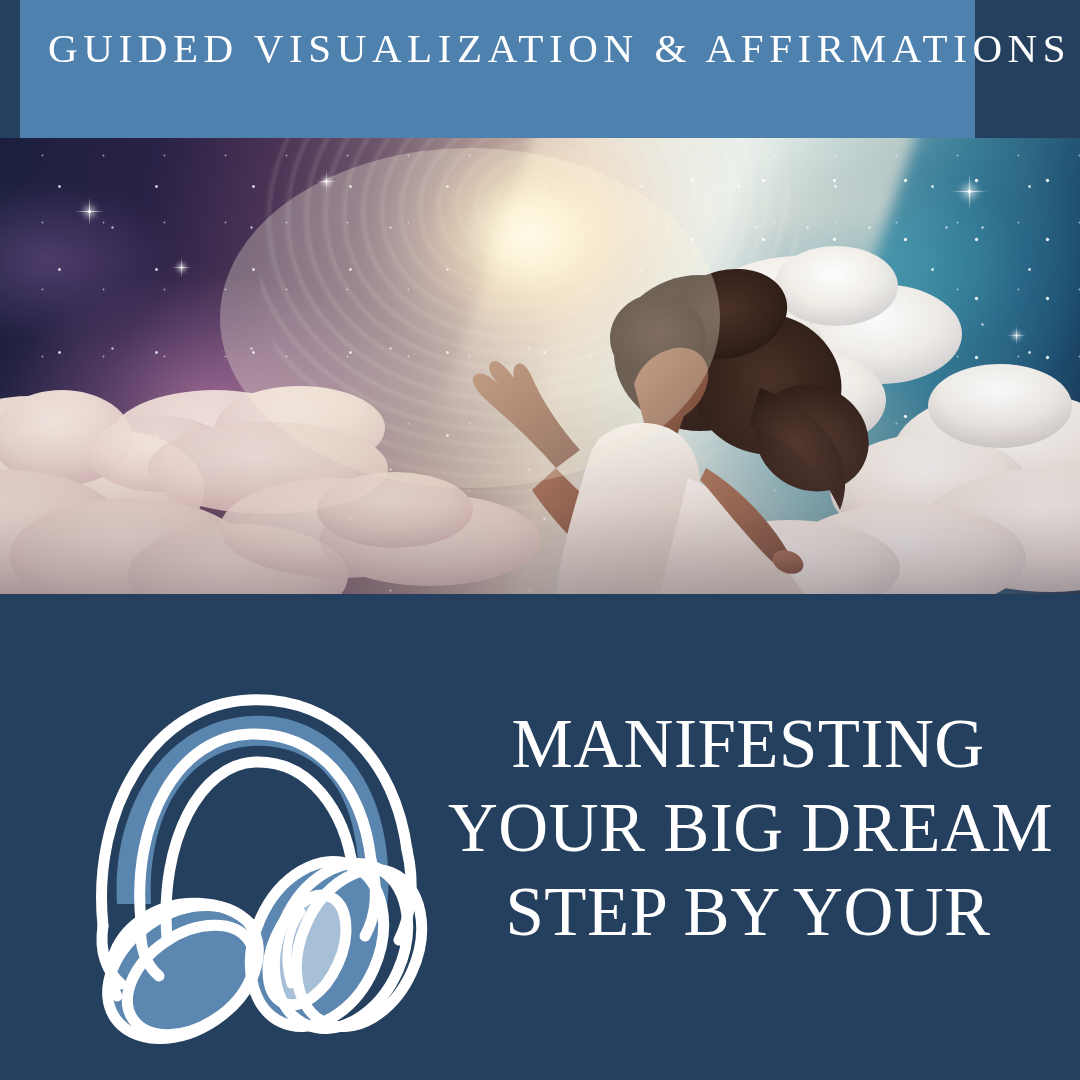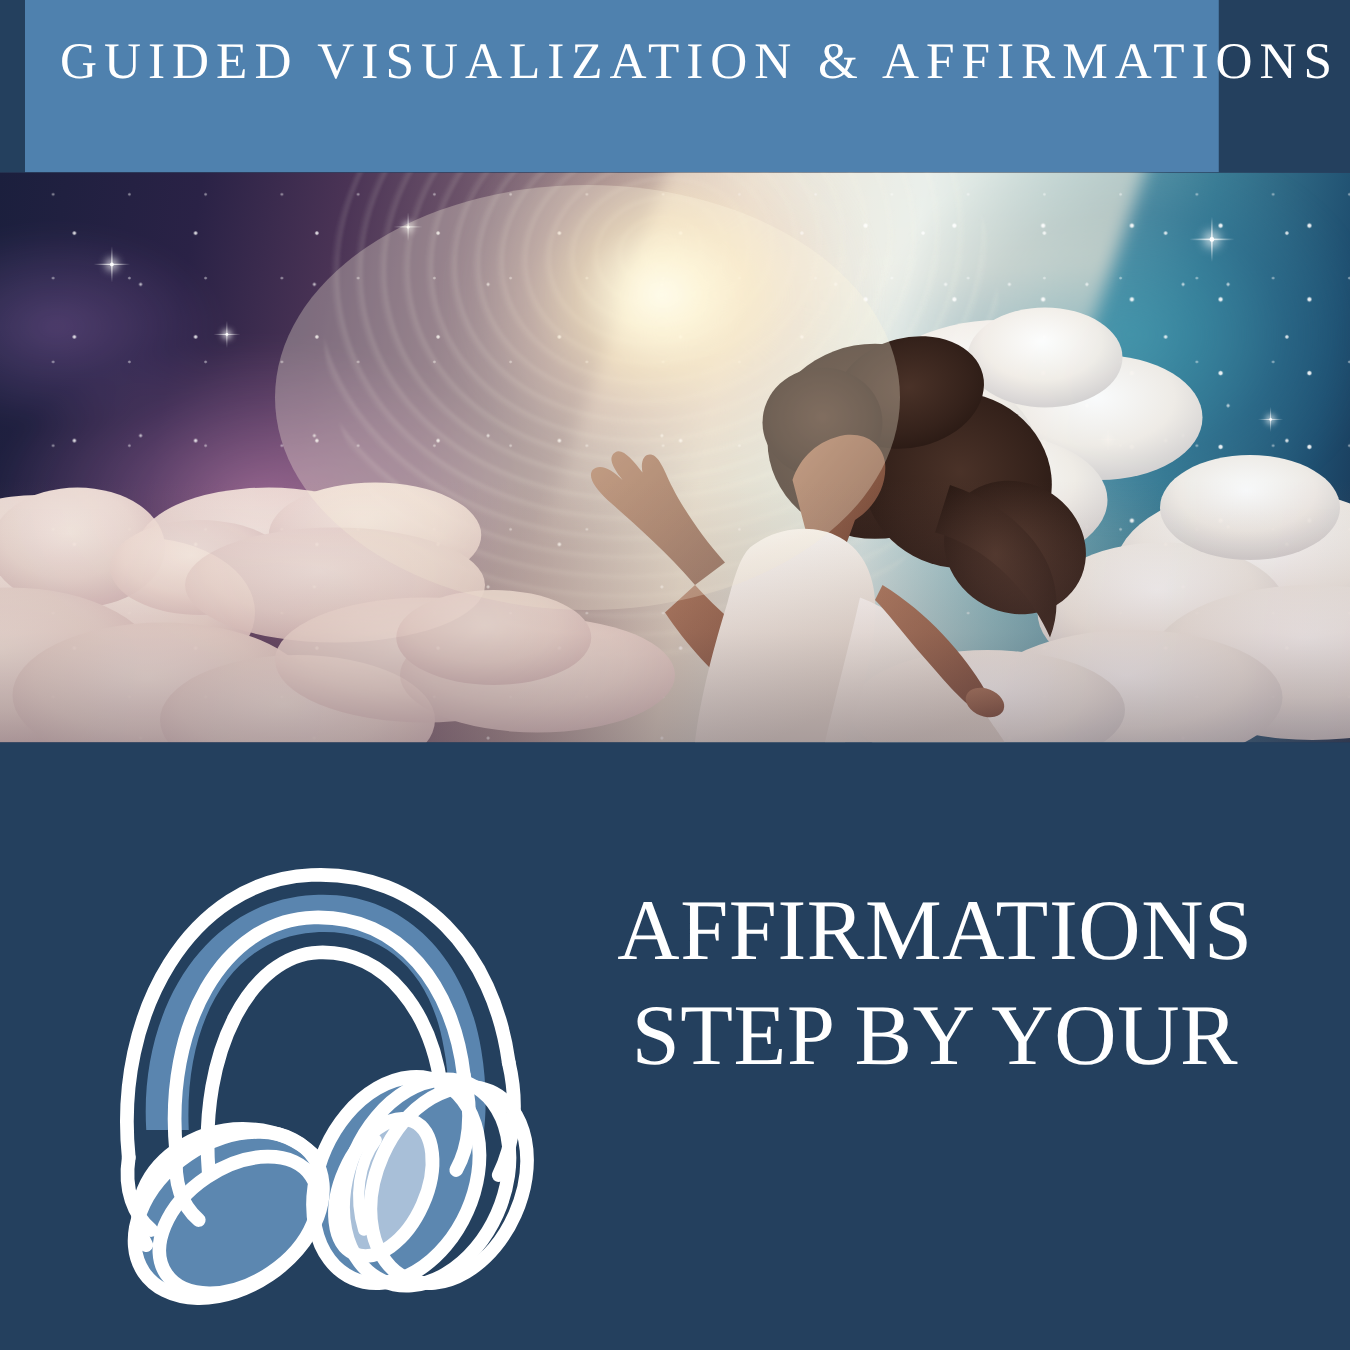--- a/index.html
+++ b/index.html
@@ -418,18 +418,19 @@
         <ellipse cx="262" cy="290" rx="62" ry="86" transform="rotate(24 262 290)"></ellipse>
         <ellipse cx="252" cy="296" rx="34" ry="58" transform="rotate(24 252 296)"></ellipse>
         <ellipse cx="286" cy="292" rx="62" ry="86" transform="rotate(24 286 292)"></ellipse>
         <ellipse cx="304" cy="294" rx="58" ry="82" transform="rotate(24 304 294)"></ellipse>
 
         <path d="M246,258 C232,276 228,304 236,330" stroke-width="9"></path>
       </g>
     </svg>
 
     <div class="bottom-title">
-      <span class="line">AFFIRMATIONS</span>
+      <span class="line">MANIFESTING</span>
+      <span class="line">YOUR BIG DREAM</span>
       <span class="line">STEP BY YOUR</span>
     </div>
   </div>
 
 </div>
 
 </body></html>

